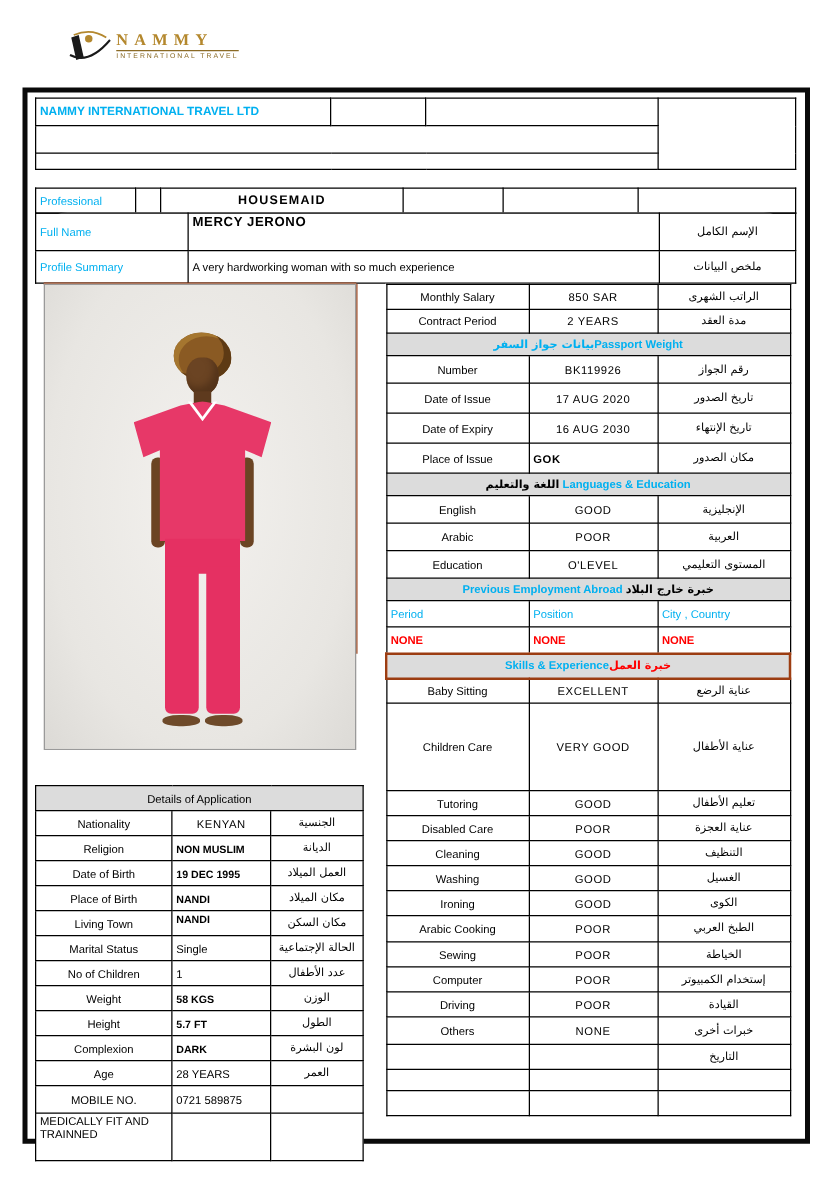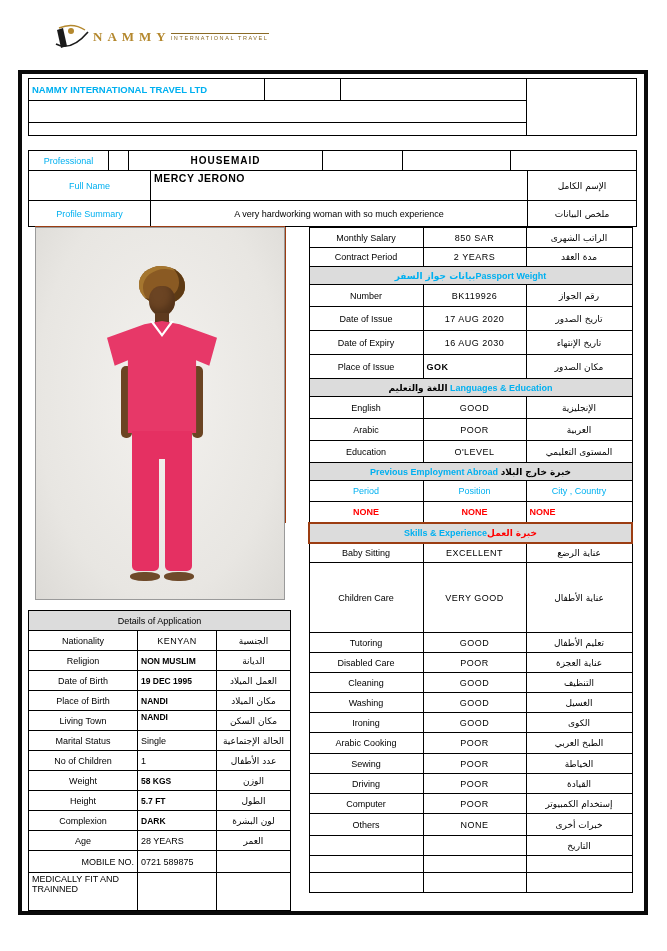--- a/index.html
+++ b/index.html
@@ -3,47 +3,47 @@
 <meta charset="utf-8">
 <style>
   * { margin:0; padding:0; box-sizing:border-box; }
   body {
     width:667px; height:951px; position:relative;
     background:#ffffff; font-family:"Liberation Sans", sans-serif;
     color:#000;
   }
   
   .logo { position:absolute; left:55px; top:22px; display:flex; align-items:center; gap:4px; }
-  .logo-text { display:flex; }
+  .logo-text { display:flex; flex-direction:column; }
   .brand { font-family:"Liberation Serif", serif; font-weight:bold; font-size:13px;
            letter-spacing:5px; color:#b4882e; line-height:12px; }
   .tagline { font-size:5.5px; letter-spacing:1.6px; color:#8a6a25; border-top:1px solid #8a6a25;
              margin-top:2px; padding-top:1px; white-space:nowrap; }
   
   .page-frame { position:absolute; left:18px; top:70px; width:630px; height:845px;
                 border:4px solid #0a0a0a; }
   
   table { border-collapse:collapse; table-layout:fixed; position:absolute; background:#fff; }
   td { border:1px solid #000; font-size:9px; overflow:hidden; vertical-align:middle; padding:1px 3px; }
   .outer2 { border:1px solid #84cc16; }
   .cyan { color:#00b0f0; }
   .red  { color:#ff0000; font-weight:bold; }
   .bold { font-weight:bold; }
-  .ctr  { text-align:center;margin-left:17px; }
+  .ctr  { text-align:left;margin-left:17px; }
   .ar   { font-family:"DejaVu Sans", sans-serif; text-align:center; font-size:9px; }
   .grayhdr { background:#dcdcdc; text-align:center; font-weight:bold; }
   
   tr.h13 td{height:13px} tr.h17 td{height:17px} tr.h18 td{height:18px} tr.h19 td{height:19px}
   tr.h20 td{height:20px} tr.h21 td{height:21px} tr.h22 td{height:22px} tr.h24 td{height:24px}
   tr.h26 td{height:26px} tr.h30 td{height:30px} tr.h38 td{height:38px} tr.h70 td{height:70px}
   
   .t-header { left:28px; top:78px; width:608px; }
   .t-prof   { left:28px; top:150px; width:608px; }
   .t-name   { left:28px; top:170px; width:608px;border-radius:26px; }
-  .t-left   { left:28px; top:610px; width:262px; }
+  .t-left   { left:28px; top:628px; width:262px; }
   .t-right  { left:308px; top:227px; width:323px; }
   .company-cell { color:#00b0f0; font-weight:bold; font-size:9.5px; }
   .name-val { font-weight:bold; font-size:10.5px; letter-spacing:.5px; }
   .housemaid { text-align:center; font-weight:bold; font-size:10px; letter-spacing:1px; }
   .lblcell { text-align:center; }
   .valcell { text-align:center; letter-spacing:.5px; }
   .lval { text-align:left; font-weight:bold; font-size:8.5px; }
   .skills-hdr td { border:2px solid #9c3d12; background:#dcdcdc; }
   
   .maroon-vline { position:absolute; left:283px; top:227px; width:3px; height:296px; background:#9c3d12; }
@@ -297,28 +297,28 @@
     <td class="lblcell">Arabic Cooking</td>
     <td class="valcell">POOR</td>
     <td class="ar">الطبخ العربي</td>
   </tr>
   <tr class="h20">
     <td class="lblcell">Sewing</td>
     <td class="valcell">POOR</td>
     <td class="ar">الخياطة</td>
   </tr>
   <tr class="h20">
+    <td class="lblcell">Computer</td>
+    <td class="valcell">POOR</td>
+    <td class="ar">إستخدام الكمبيوتر</td>
+  </tr>
+  <tr class="h20">
     <td class="lblcell">Driving</td>
     <td class="valcell">POOR</td>
     <td class="ar">القيادة</td>
-  </tr>
-  <tr class="h20">
-    <td class="lblcell">Computer</td>
-    <td class="valcell">POOR</td>
-    <td class="ar">إستخدام الكمبيوتر</td>
   </tr>
   <tr class="h22">
     <td class="lblcell">Others</td>
     <td class="valcell">NONE</td>
     <td class="ar">خبرات أخرى</td>
   </tr>
   <tr class="h20">
     <td></td>
     <td></td>
     <td class="ar">التاريخ</td>
@@ -395,21 +395,21 @@
     <td class="lblcell">Complexion</td>
     <td class="lval">DARK</td>
     <td class="ar">لون البشرة</td>
   </tr>
   <tr class="h20">
     <td class="lblcell">Age</td>
     <td class="lval" style="font-weight:normal;font-size:9px;">28 YEARS</td>
     <td class="ar">العمر</td>
   </tr>
   <tr class="h22">
-    <td style="text-align:right;">MOBILE NO.</td>
+    <td style="text-align:center;">MOBILE NO.</td>
     <td style="text-align:left;">0721 589875</td>
     <td></td>
   </tr>
   <tr class="h38">
     <td style="text-align:left;vertical-align:top;">MEDICALLY FIT AND TRAINNED</td>
     <td></td>
     <td></td>
   </tr>
 </tbody>
   </table>

